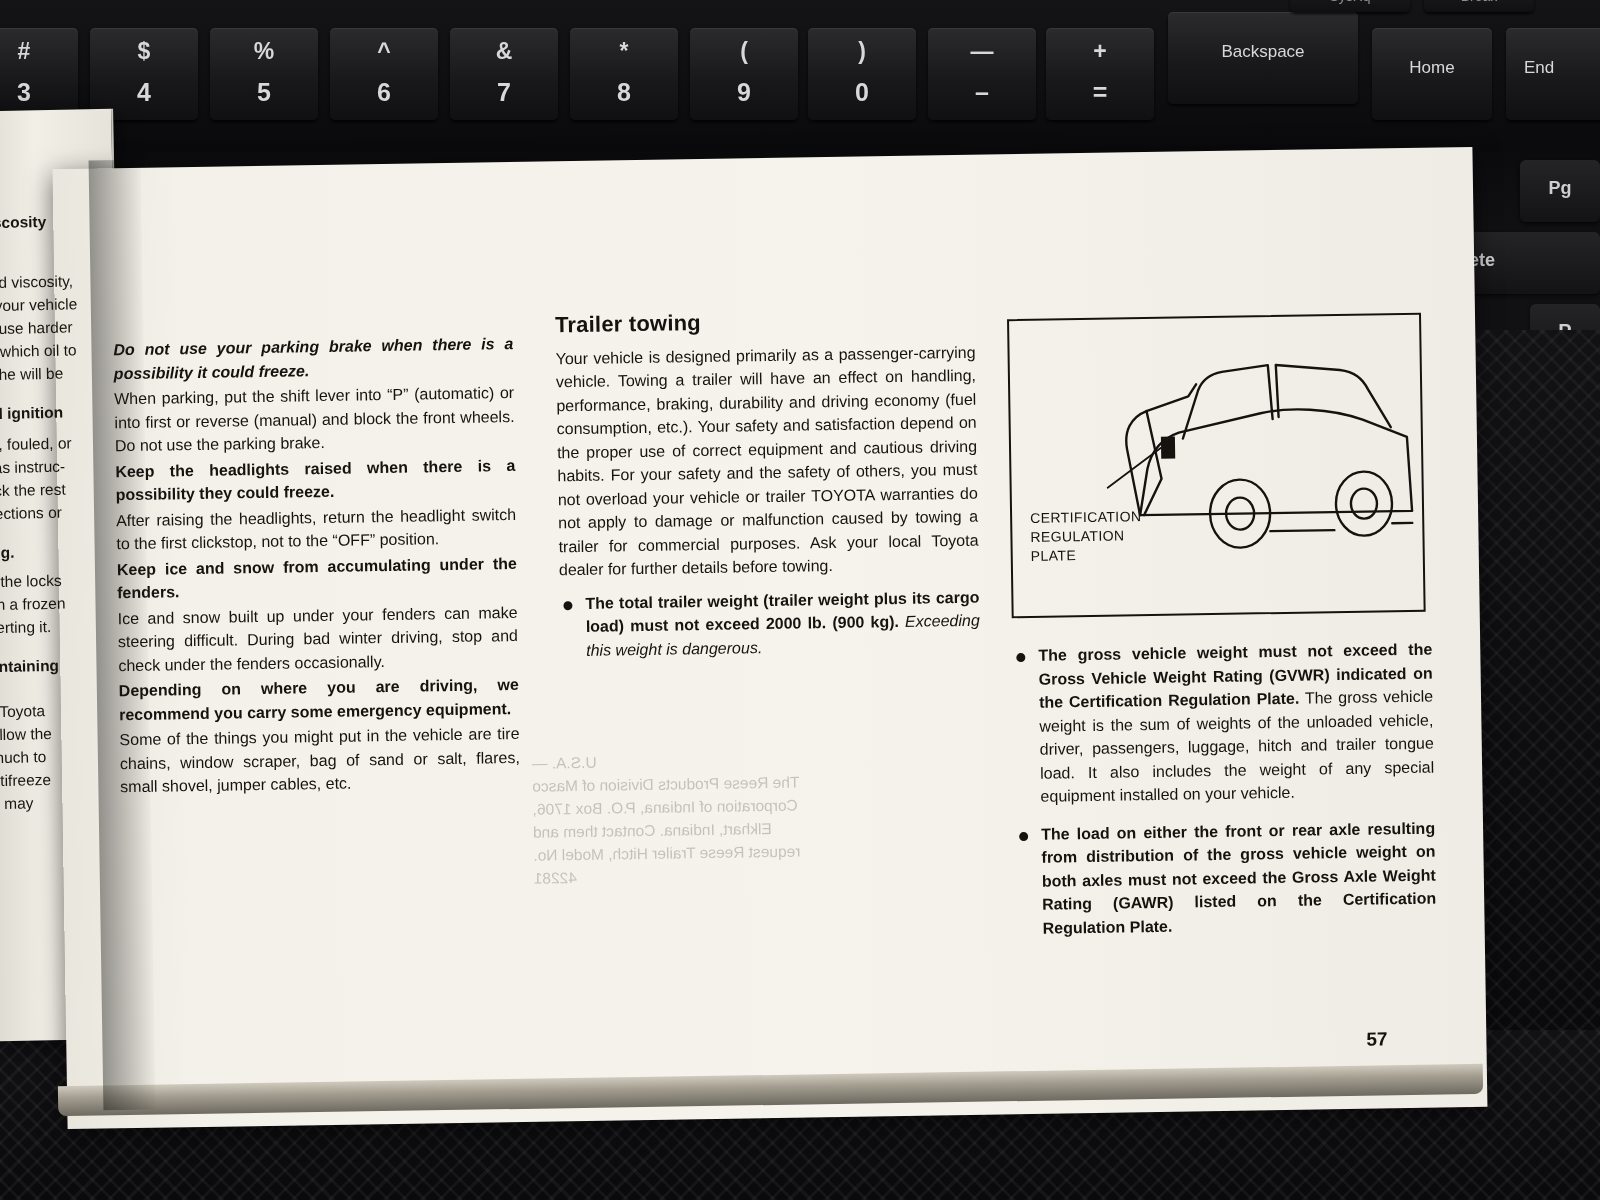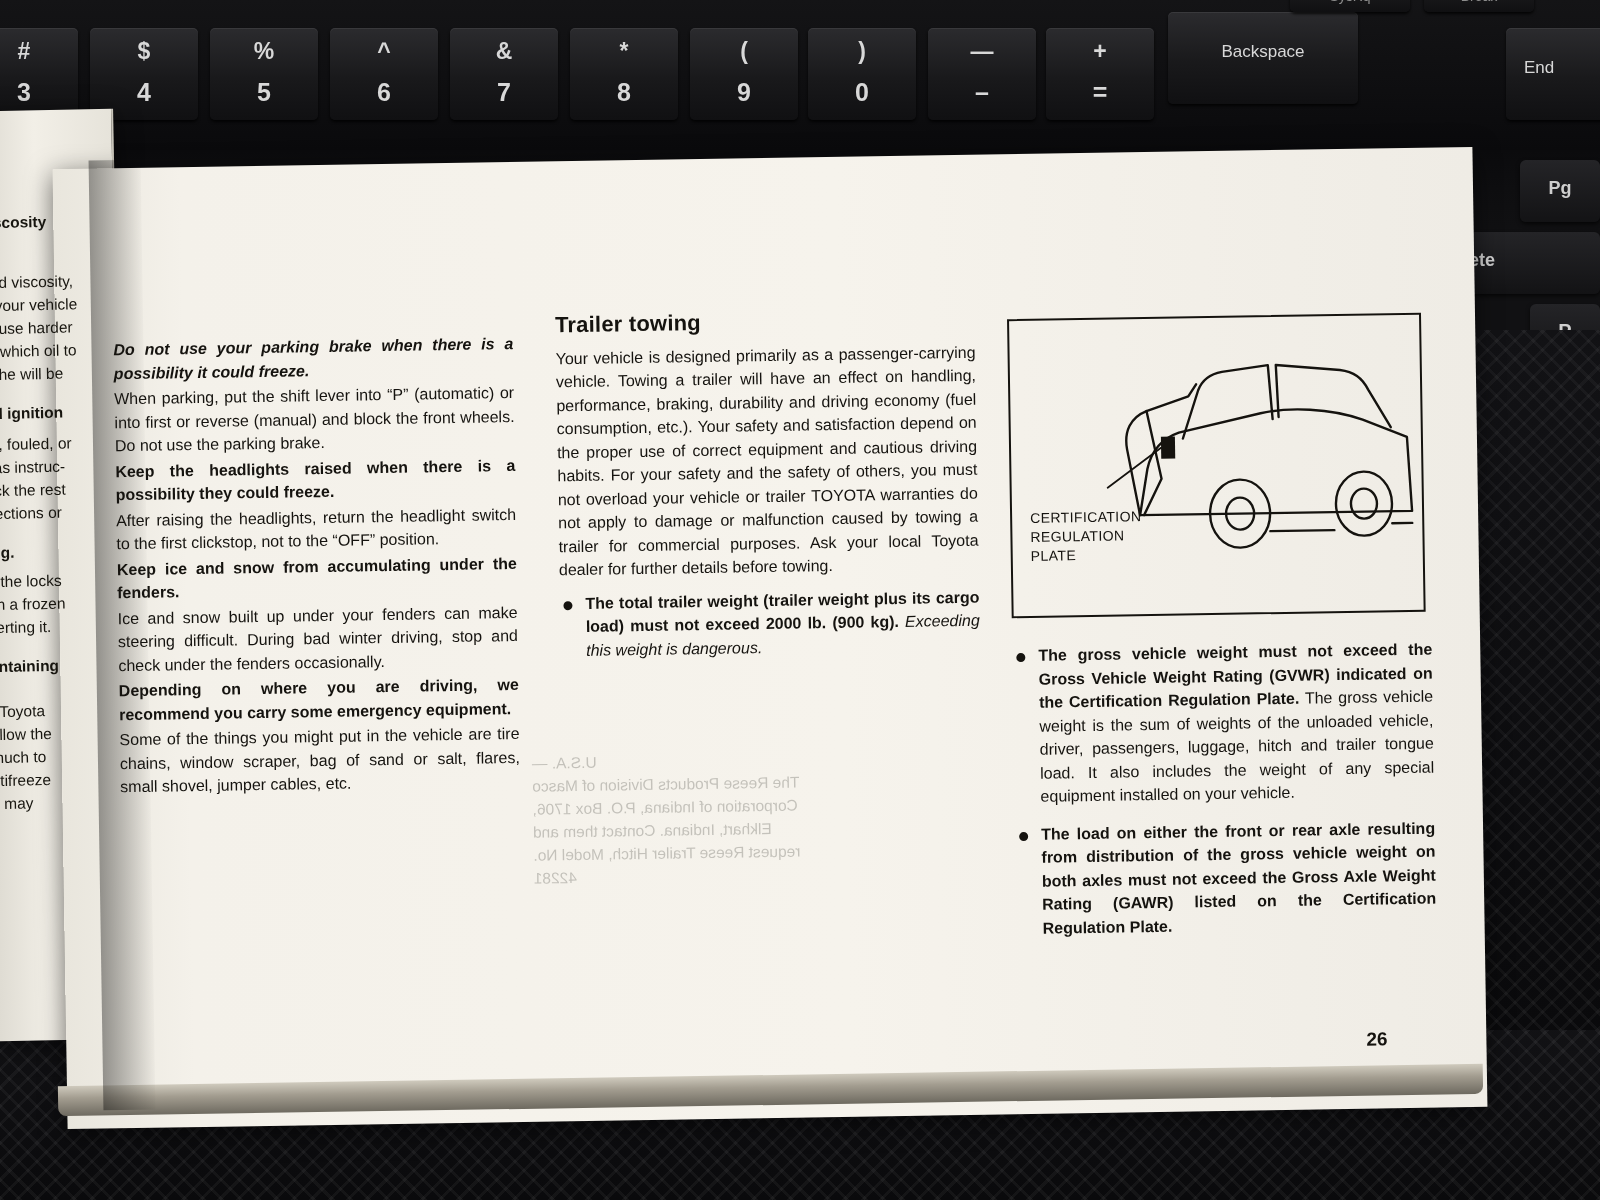--- a/index.html
+++ b/index.html
@@ -147,20 +147,23 @@
     <div class="key" style="left:928px;top:28px;width:108px;height:92px;">
       <div class="sym top">—</div>
       <div class="sym bot">–</div>
     </div>
     <div class="key" style="left:1046px;top:28px;width:108px;height:92px;">
       <div class="sym top">+</div>
       <div class="sym bot">=</div>
     </div>
     <div class="key wide" style="left:1168px;top:12px;width:190px;height:92px;">
       <div class="sym one">Backspace</div>
+    </div>
+    <div class="key wide" style="left:1372px;top:28px;width:120px;height:92px;">
+      <div class="sym one">Home</div>
     </div>
     <div class="key wide" style="left:1506px;top:28px;width:110px;height:92px;">
       <div class="sym one" style="text-align:left;padding-left:18px;">End</div>
     </div>
 
     <div class="key" style="left:1290px;top:-28px;width:120px;height:40px;">
       <div class="sym" style="top:16px;font-size:14px;color:#8d8d8d;">SysRq</div>
     </div>
     <div class="key" style="left:1424px;top:-28px;width:110px;height:40px;">
       <div class="sym" style="top:16px;font-size:14px;color:#8d8d8d;">Break</div>
@@ -288,16 +291,16 @@
         <ul class="bl">
           <li>
             <span>The gross vehicle weight must not exceed the Gross Vehicle Weight Rating (GVWR) indicated on the Certification Regulation Plate.</span><span class="norm"> The gross vehicle weight is the sum of weights of the unloaded vehicle, driver, passengers, luggage, hitch and trailer tongue load. It also includes the weight of any special equipment installed on your vehicle.</span>
           </li>
           <li>
             <span>The load on either the front or rear axle resulting from distribution of the gross vehicle weight on both axles must not exceed the Gross Axle Weight Rating (GAWR) listed on the Certification Regulation Plate.</span><span class="norm"></span>
           </li>
         </ul>
       </div>
 
-      <div class="pageno" style="left:1300px;top:880px;">26</div>
+      <div class="pageno" style="left:1300px;top:880px;">57</div>
     </div>
   </div>
 </div>
 
 </body></html>

